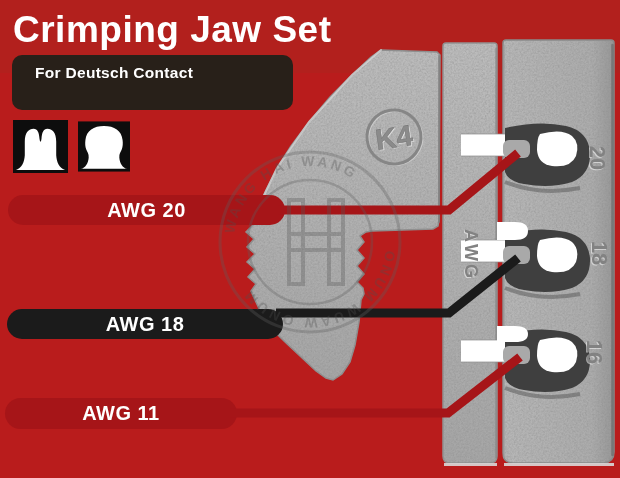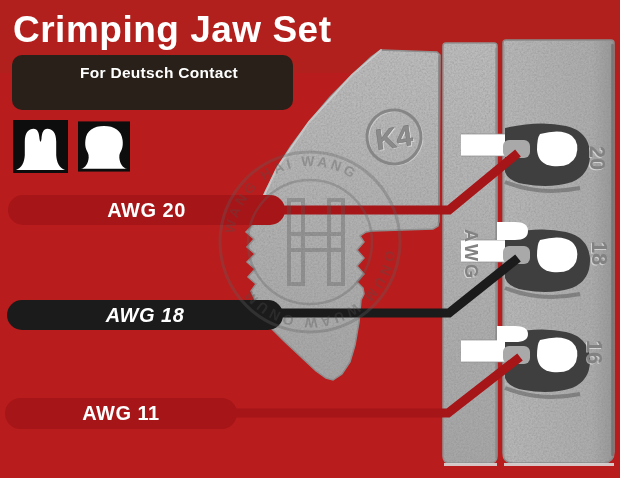--- a/index.html
+++ b/index.html
@@ -6,36 +6,36 @@
   .stage{position:relative;width:620px;height:478px;overflow:hidden;background:#b91c1c;
          font-family:"Liberation Sans",sans-serif;}
   .stage *{box-sizing:border-box;}
 
   .band{position:absolute;left:0;top:0;width:620px;height:73px;background:#b2201d;}
   .title{position:absolute;left:13px;top:9px;width:400px;color:#fff;
          font-size:37px;font-weight:bold;letter-spacing:.5px;white-space:nowrap;}
   .subtitle-box{position:absolute;left:12px;top:55px;width:281px;height:55px;
                 background:#282019;border-radius:10px;color:#fff;
                 padding:7px 10px 0 23px;font-size:15.5px;font-weight:bold;line-height:21px;
-                letter-spacing:.3px;white-space:nowrap;text-align:center;}
+                letter-spacing:.3px;white-space:nowrap;}
   .profile-icon{position:absolute;top:120px;width:55px;height:53px;}
   .profile-icon svg{display:block;width:100%;height:100%;}
   #icon1{left:13px;}
   #icon2{left:78px;width:52px;}
 
   .metal-svg,.top-svg{position:absolute;left:0;top:0;width:620px;height:478px;}
   .top-svg{pointer-events:none;}
 
   .pill{position:absolute;height:30px;border-radius:16px;color:#fff;
         font-size:20px;font-weight:bold;letter-spacing:.5px;
         display:flex;align-items:center;justify-content:center;}
   .pill.red{background:#a61518;}
   .pill.black{background:#1b1b1b;}
   #pill20{left:8px;top:195px;width:277px;}
-  #pill18{left:7px;top:300px;width:276px;font-style:italic;}
+  #pill18{left:7px;top:309px;width:276px;}
   #pill16{left:5px;top:398px;width:232px;height:31px;}
 </style>
 </head>
 <body>
 
 <div class="stage">
 
   <div class="band"></div>
 
   <div class="title">Crimping Jaw Set</div>

